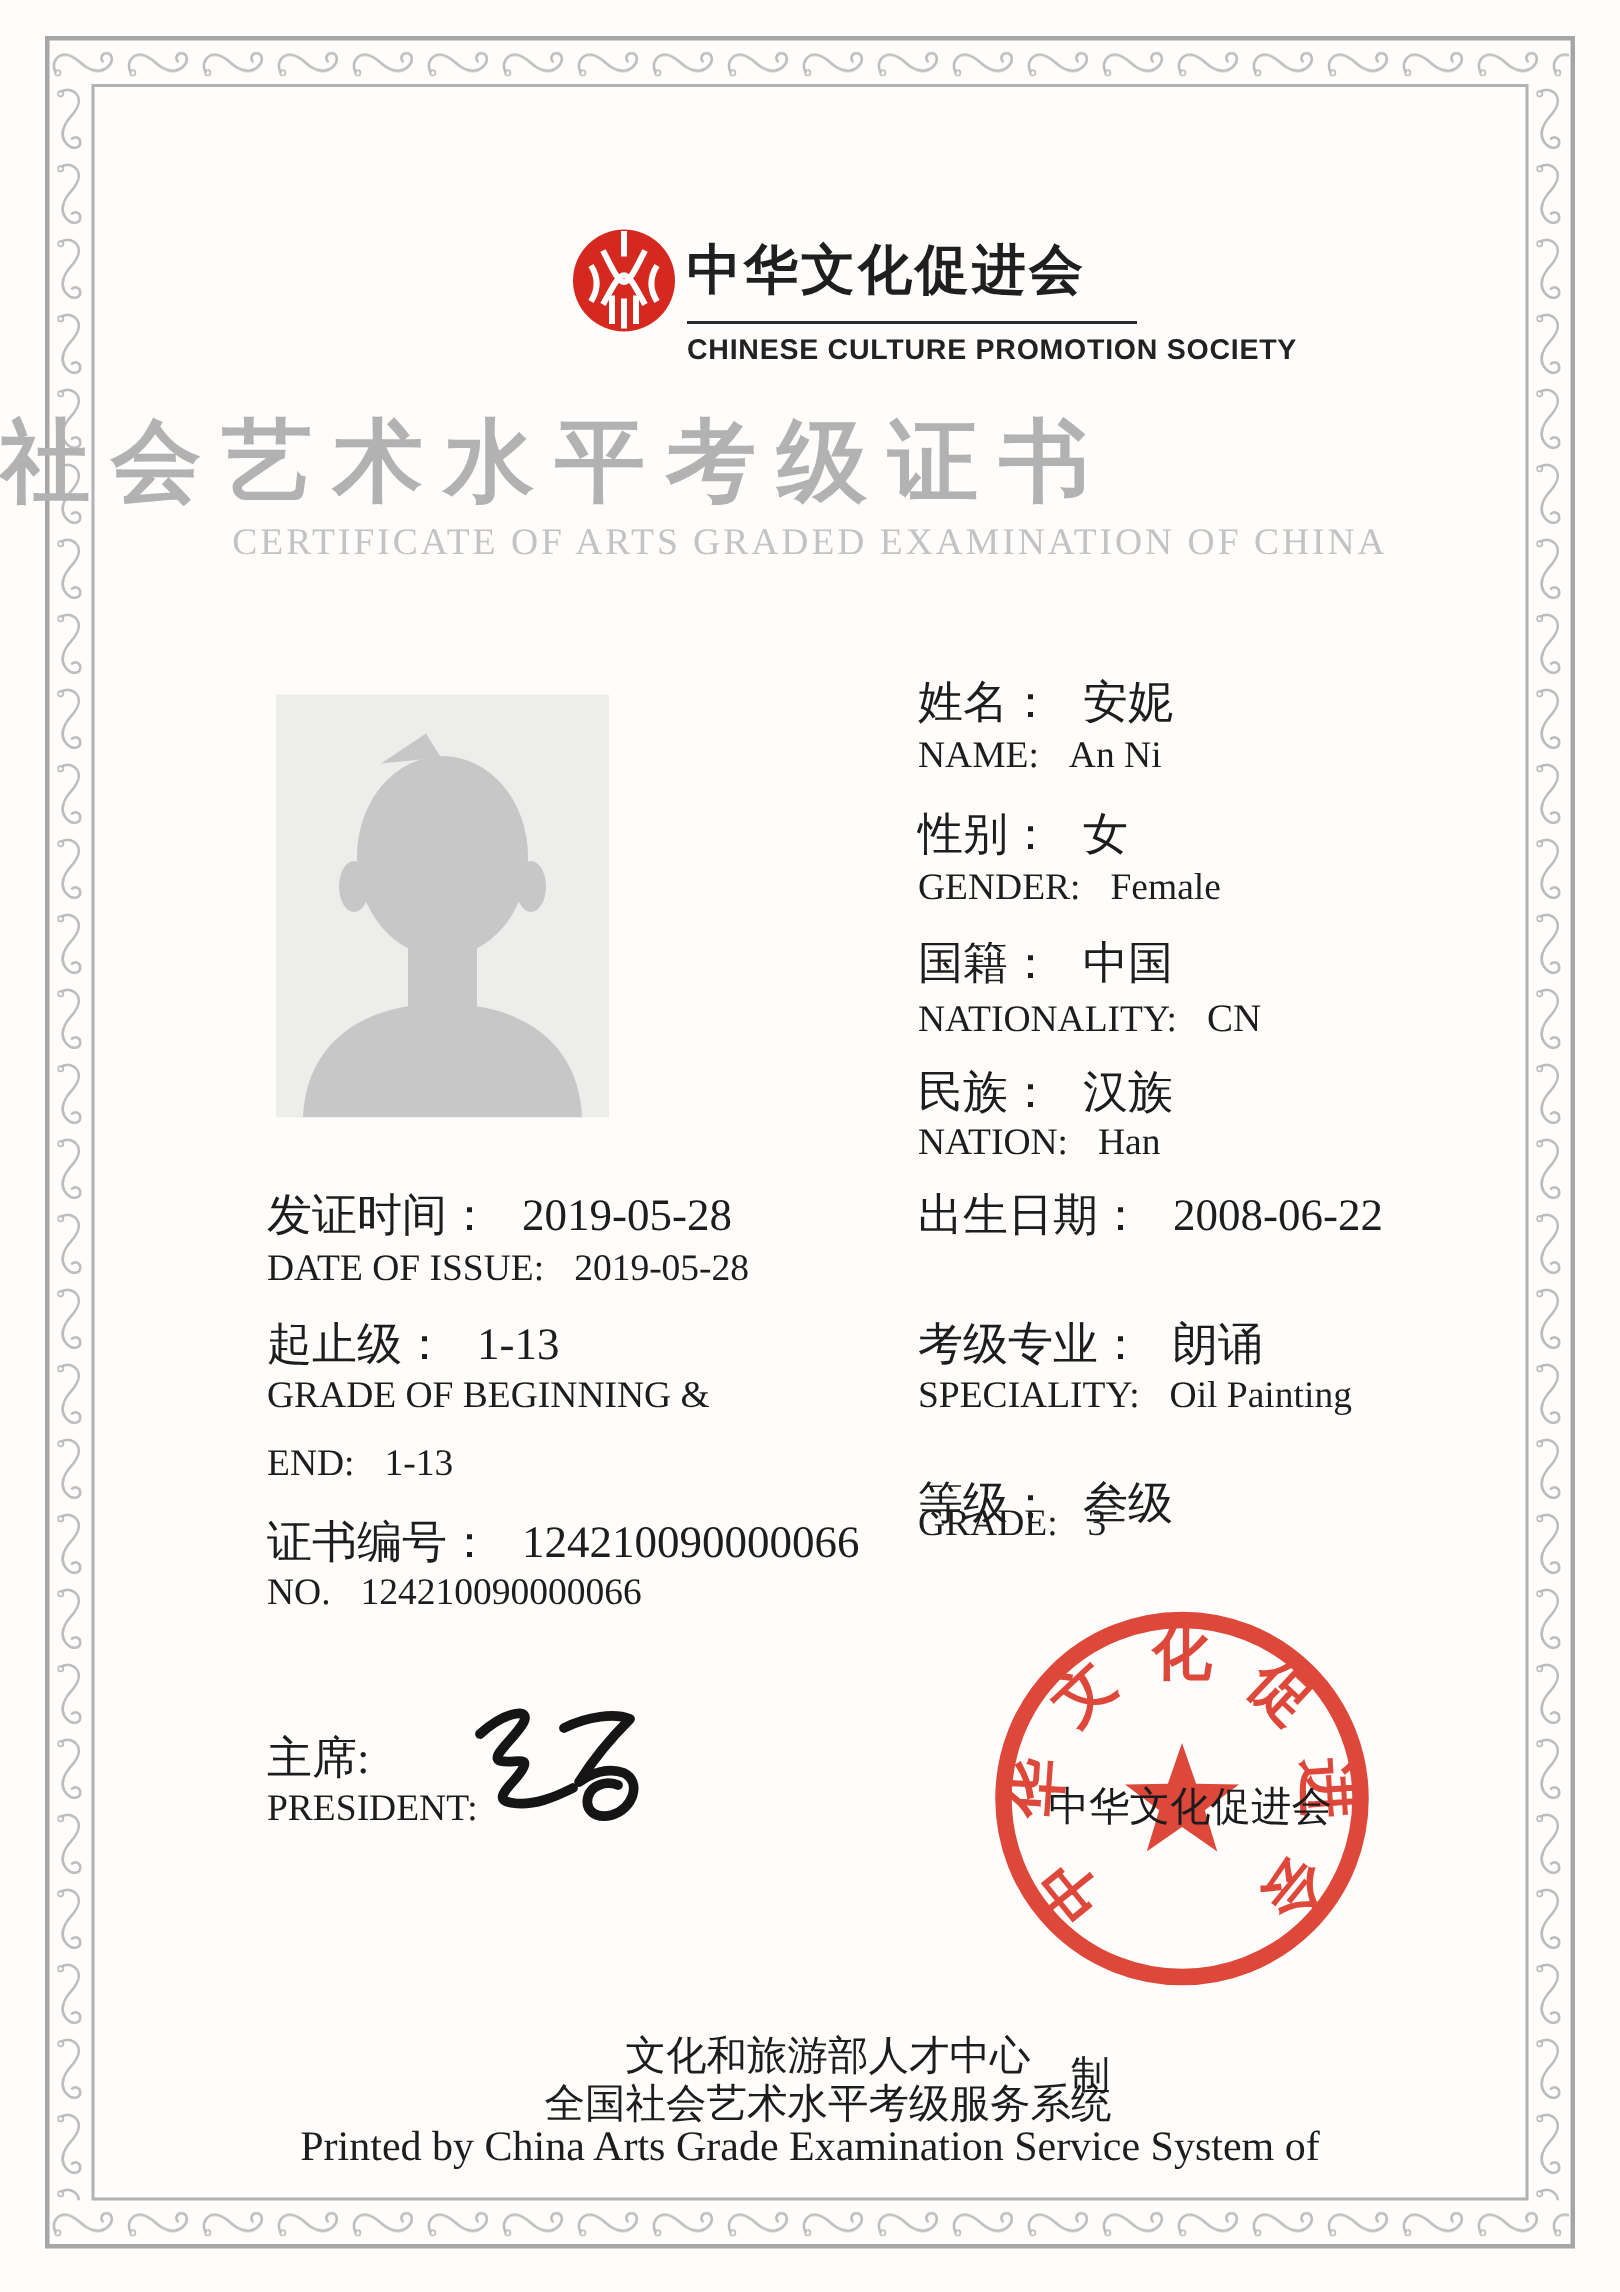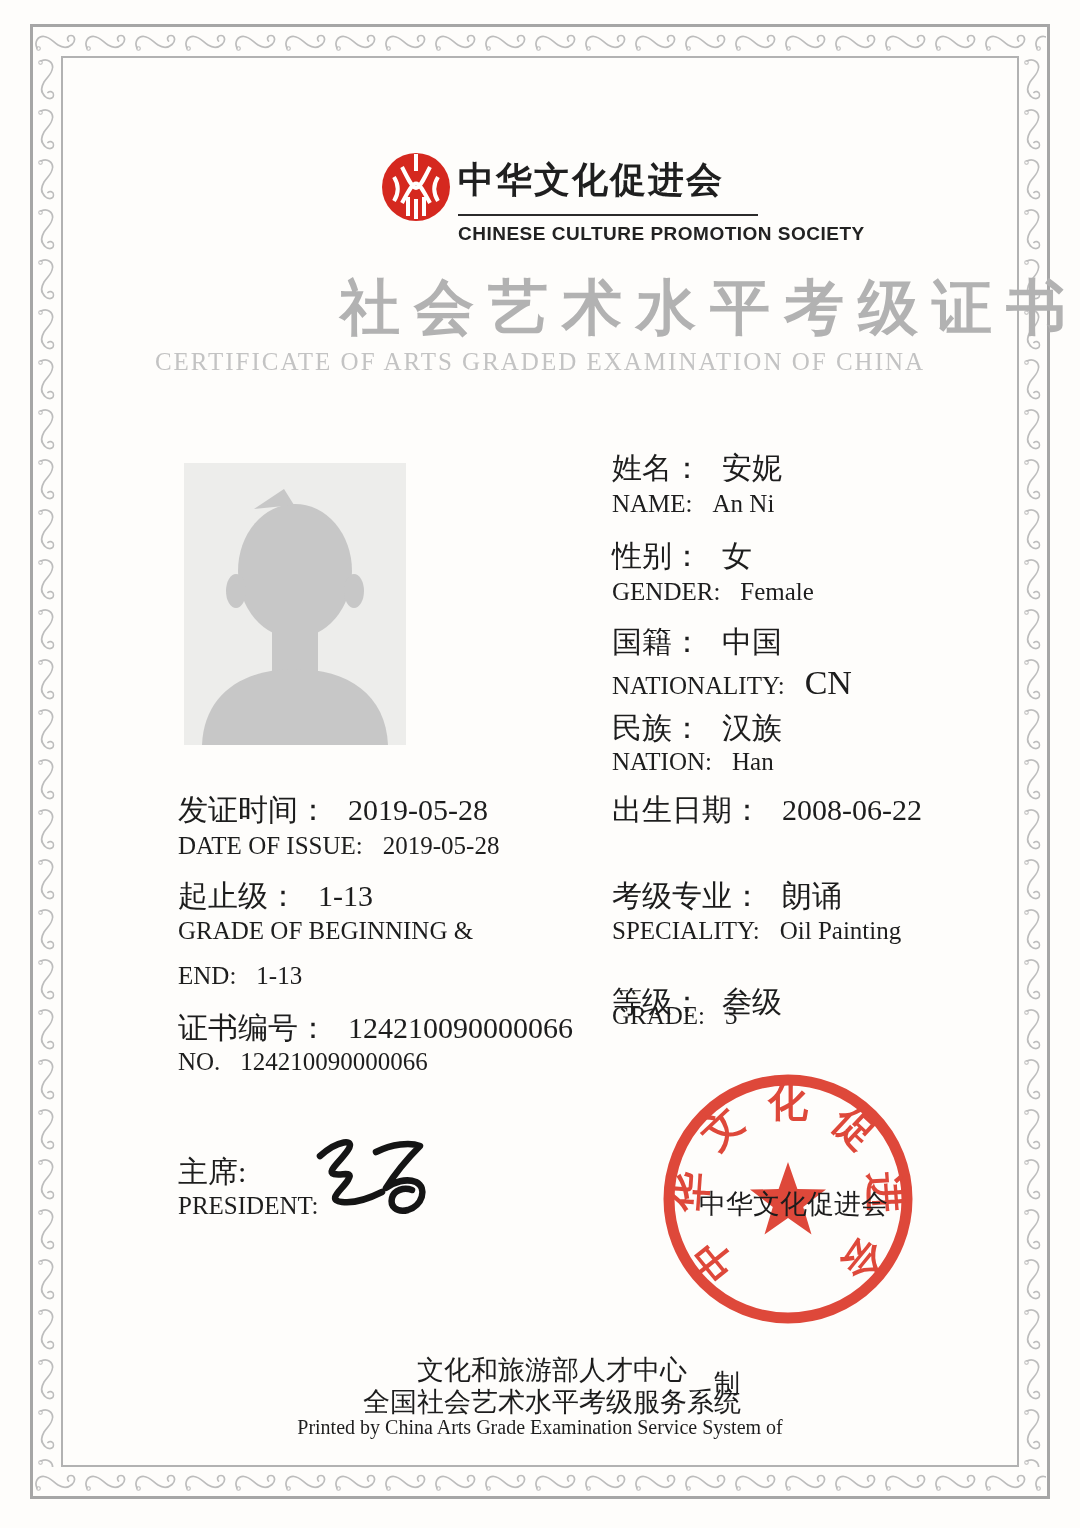--- a/index.html
+++ b/index.html
@@ -15,21 +15,21 @@
     border:2px solid #b2b2b2; }
   .band { position:absolute; }
   
   .logo-icon { position:absolute; left:380px; top:151px; }
   .org-block { position:absolute; left:458px; top:156px; width:300px; }
   .org-cn { font-size:36px; font-weight:700; letter-spacing:2px; color:#1f1f1f;
     padding-bottom:9px; border-bottom:2px solid #2b2b2b; white-space:nowrap; }
   .org-en { font-family:"Liberation Sans", sans-serif; font-size:19px; font-weight:700;
     letter-spacing:0.5px; color:#222; margin-top:7px; white-space:nowrap; }
   
-  .title-cn { position:absolute; left:0; right:0; top:268px; text-align:right;
+  .title-cn { position:absolute; left:0; right:0; top:268px; text-align:left;
     font-size:60px; font-weight:700; letter-spacing:14px; color:#b2b2b2; white-space:nowrap; }
   .title-en { position:absolute; left:0; right:0; top:348px; text-align:center;
     font-size:25px; letter-spacing:2px; color:#c3c3c3; white-space:nowrap; }
   
   .photo { position:absolute; left:184px; top:463px; width:222px; height:282px;
     background:#ededeb; overflow:hidden; }
   
   .line { position:absolute; white-space:nowrap; }
   .cn { font-size:30px; }
   .en { font-size:25px; }
@@ -38,21 +38,21 @@
   .col-l { left:178px; }
   
   .signature { position:absolute; left:298px; top:1126px; }
   
   .seal { position:absolute; left:638px; top:1047px; }
   .seal-overlay { position:absolute; left:699px; top:1186px; font-size:27px;
     color:#1c1c1c; letter-spacing:0; white-space:nowrap; }
   
   .footer-line { position:absolute; left:0; right:0; text-align:center; white-space:nowrap; }
   .f-cn { font-size:27px;padding-left:24px; }
-  .f-en { font-size:20px; }
+  .f-en { font-size:28px; }
   .zhi { position:absolute; left:714px; top:1366px; font-size:26px; }
 </style>
 </head>
 <body>
 
 <div class="certificate">
 
   <div class="frame-outer"></div>
   <div class="frame-inner"></div>
 
@@ -125,21 +125,21 @@
         <path d="M18,282 C20,232 58,206 111,206 C164,206 202,232 204,282 Z"></path>
       </g>
     </svg>
   </div>
 
   <div class="line cn col-r" style="top:448px"><span>姓名：</span><span class="v">安妮</span></div>
   <div class="line en col-r" style="top:490px"><span>NAME:</span><span class="v">An Ni</span></div>
   <div class="line cn col-r" style="top:536px"><span>性别：</span><span class="v">女</span></div>
   <div class="line en col-r" style="top:578px"><span>GENDER:</span><span class="v">Female</span></div>
   <div class="line cn col-r" style="top:622px"><span>国籍：</span><span class="v">中国</span></div>
-  <div class="line en col-r" style="top:664px"><span>NATIONALITY:</span><span class="v" style="font-size:34px">CN</span></div>
+  <div class="line en col-r" style="top:664px"><span>NATIONALITY:</span><span class="v" style="font-size:26px">CN</span></div>
   <div class="line cn col-r" style="top:708px"><span>民族：</span><span class="v">汉族</span></div>
   <div class="line en col-r" style="top:748px"><span>NATION:</span><span class="v">Han</span></div>
   <div class="line cn col-r" style="top:790px"><span>出生日期：</span><span class="v">2008-06-22</span></div>
   <div class="line en col-r" style="top:917px"><span>SPECIALITY:</span><span class="v">Oil Painting</span></div>
   <div class="line cn col-r" style="top:876px"><span>考级专业：</span><span class="v">朗诵</span></div>
   <div class="line cn col-r" style="top:982px"><span>等级：</span><span class="v">叁级</span></div>
   <div class="line en col-r" style="top:1002px"><span>GRADE:</span><span class="v">3</span></div>
 
   <div class="line cn col-l" style="top:790px"><span>发证时间：</span><span class="v">2019-05-28</span></div>
   <div class="line en col-l" style="top:832px"><span>DATE OF ISSUE:</span><span class="v">2019-05-28</span></div>

